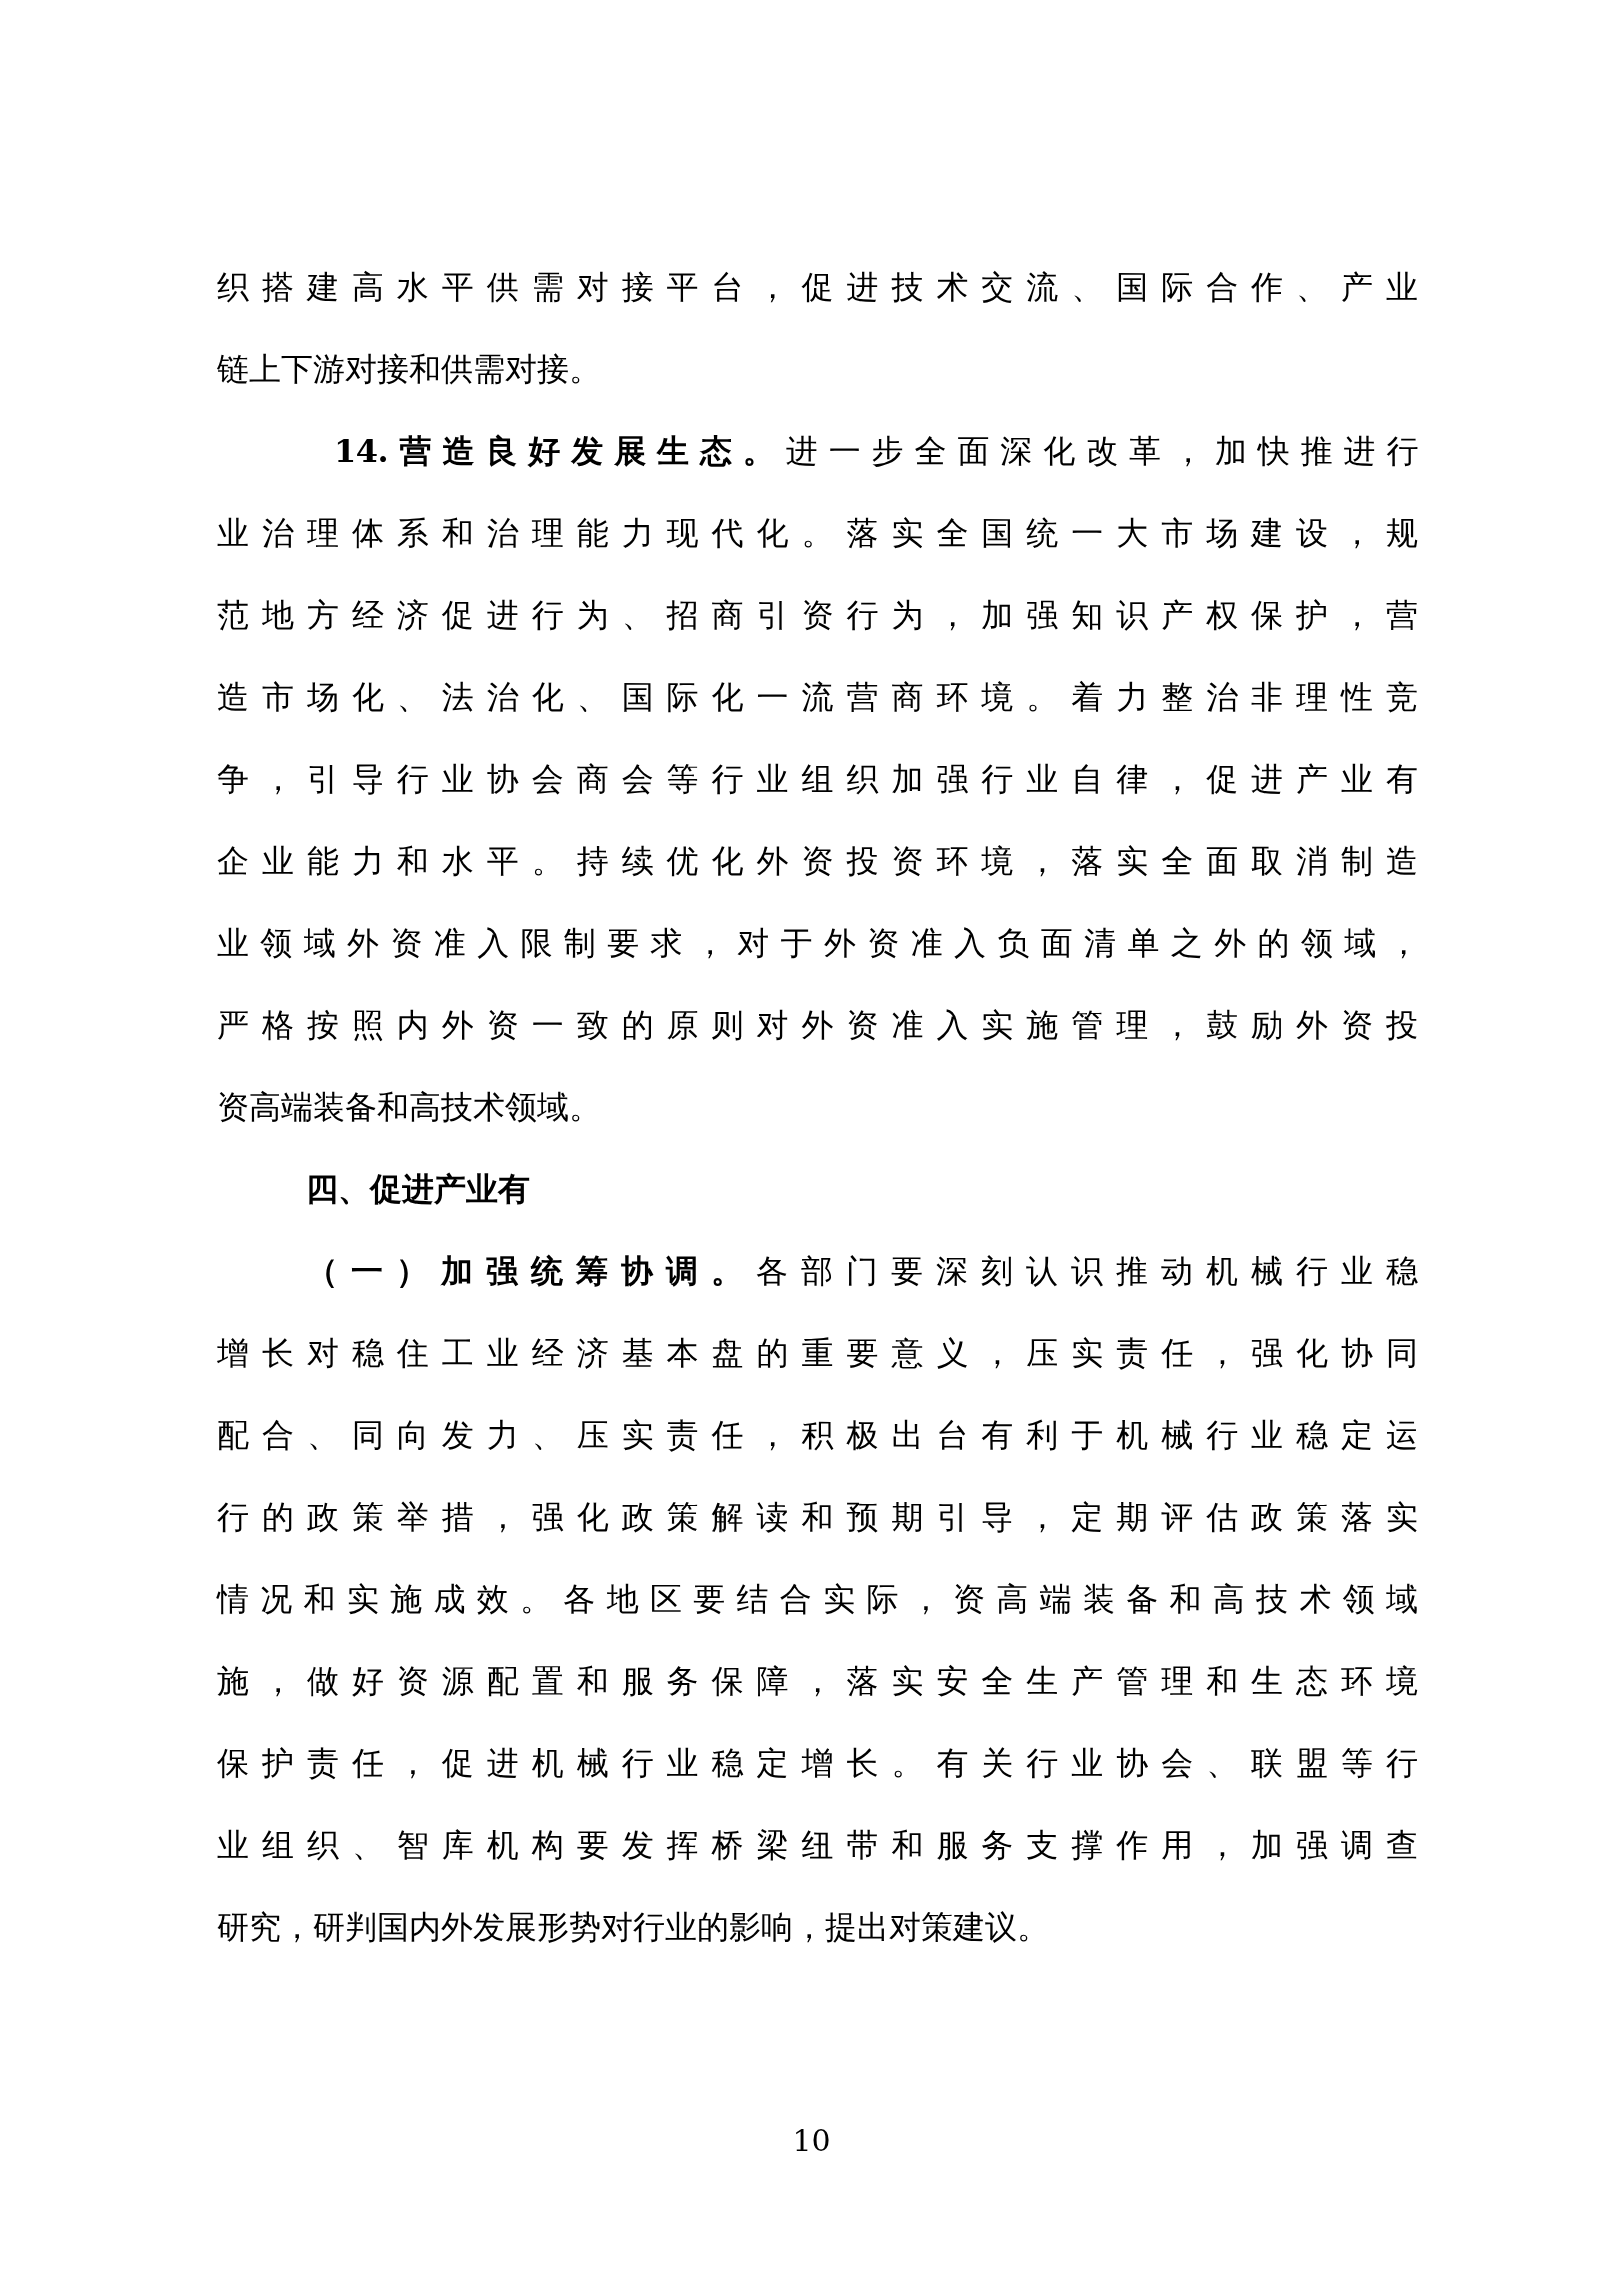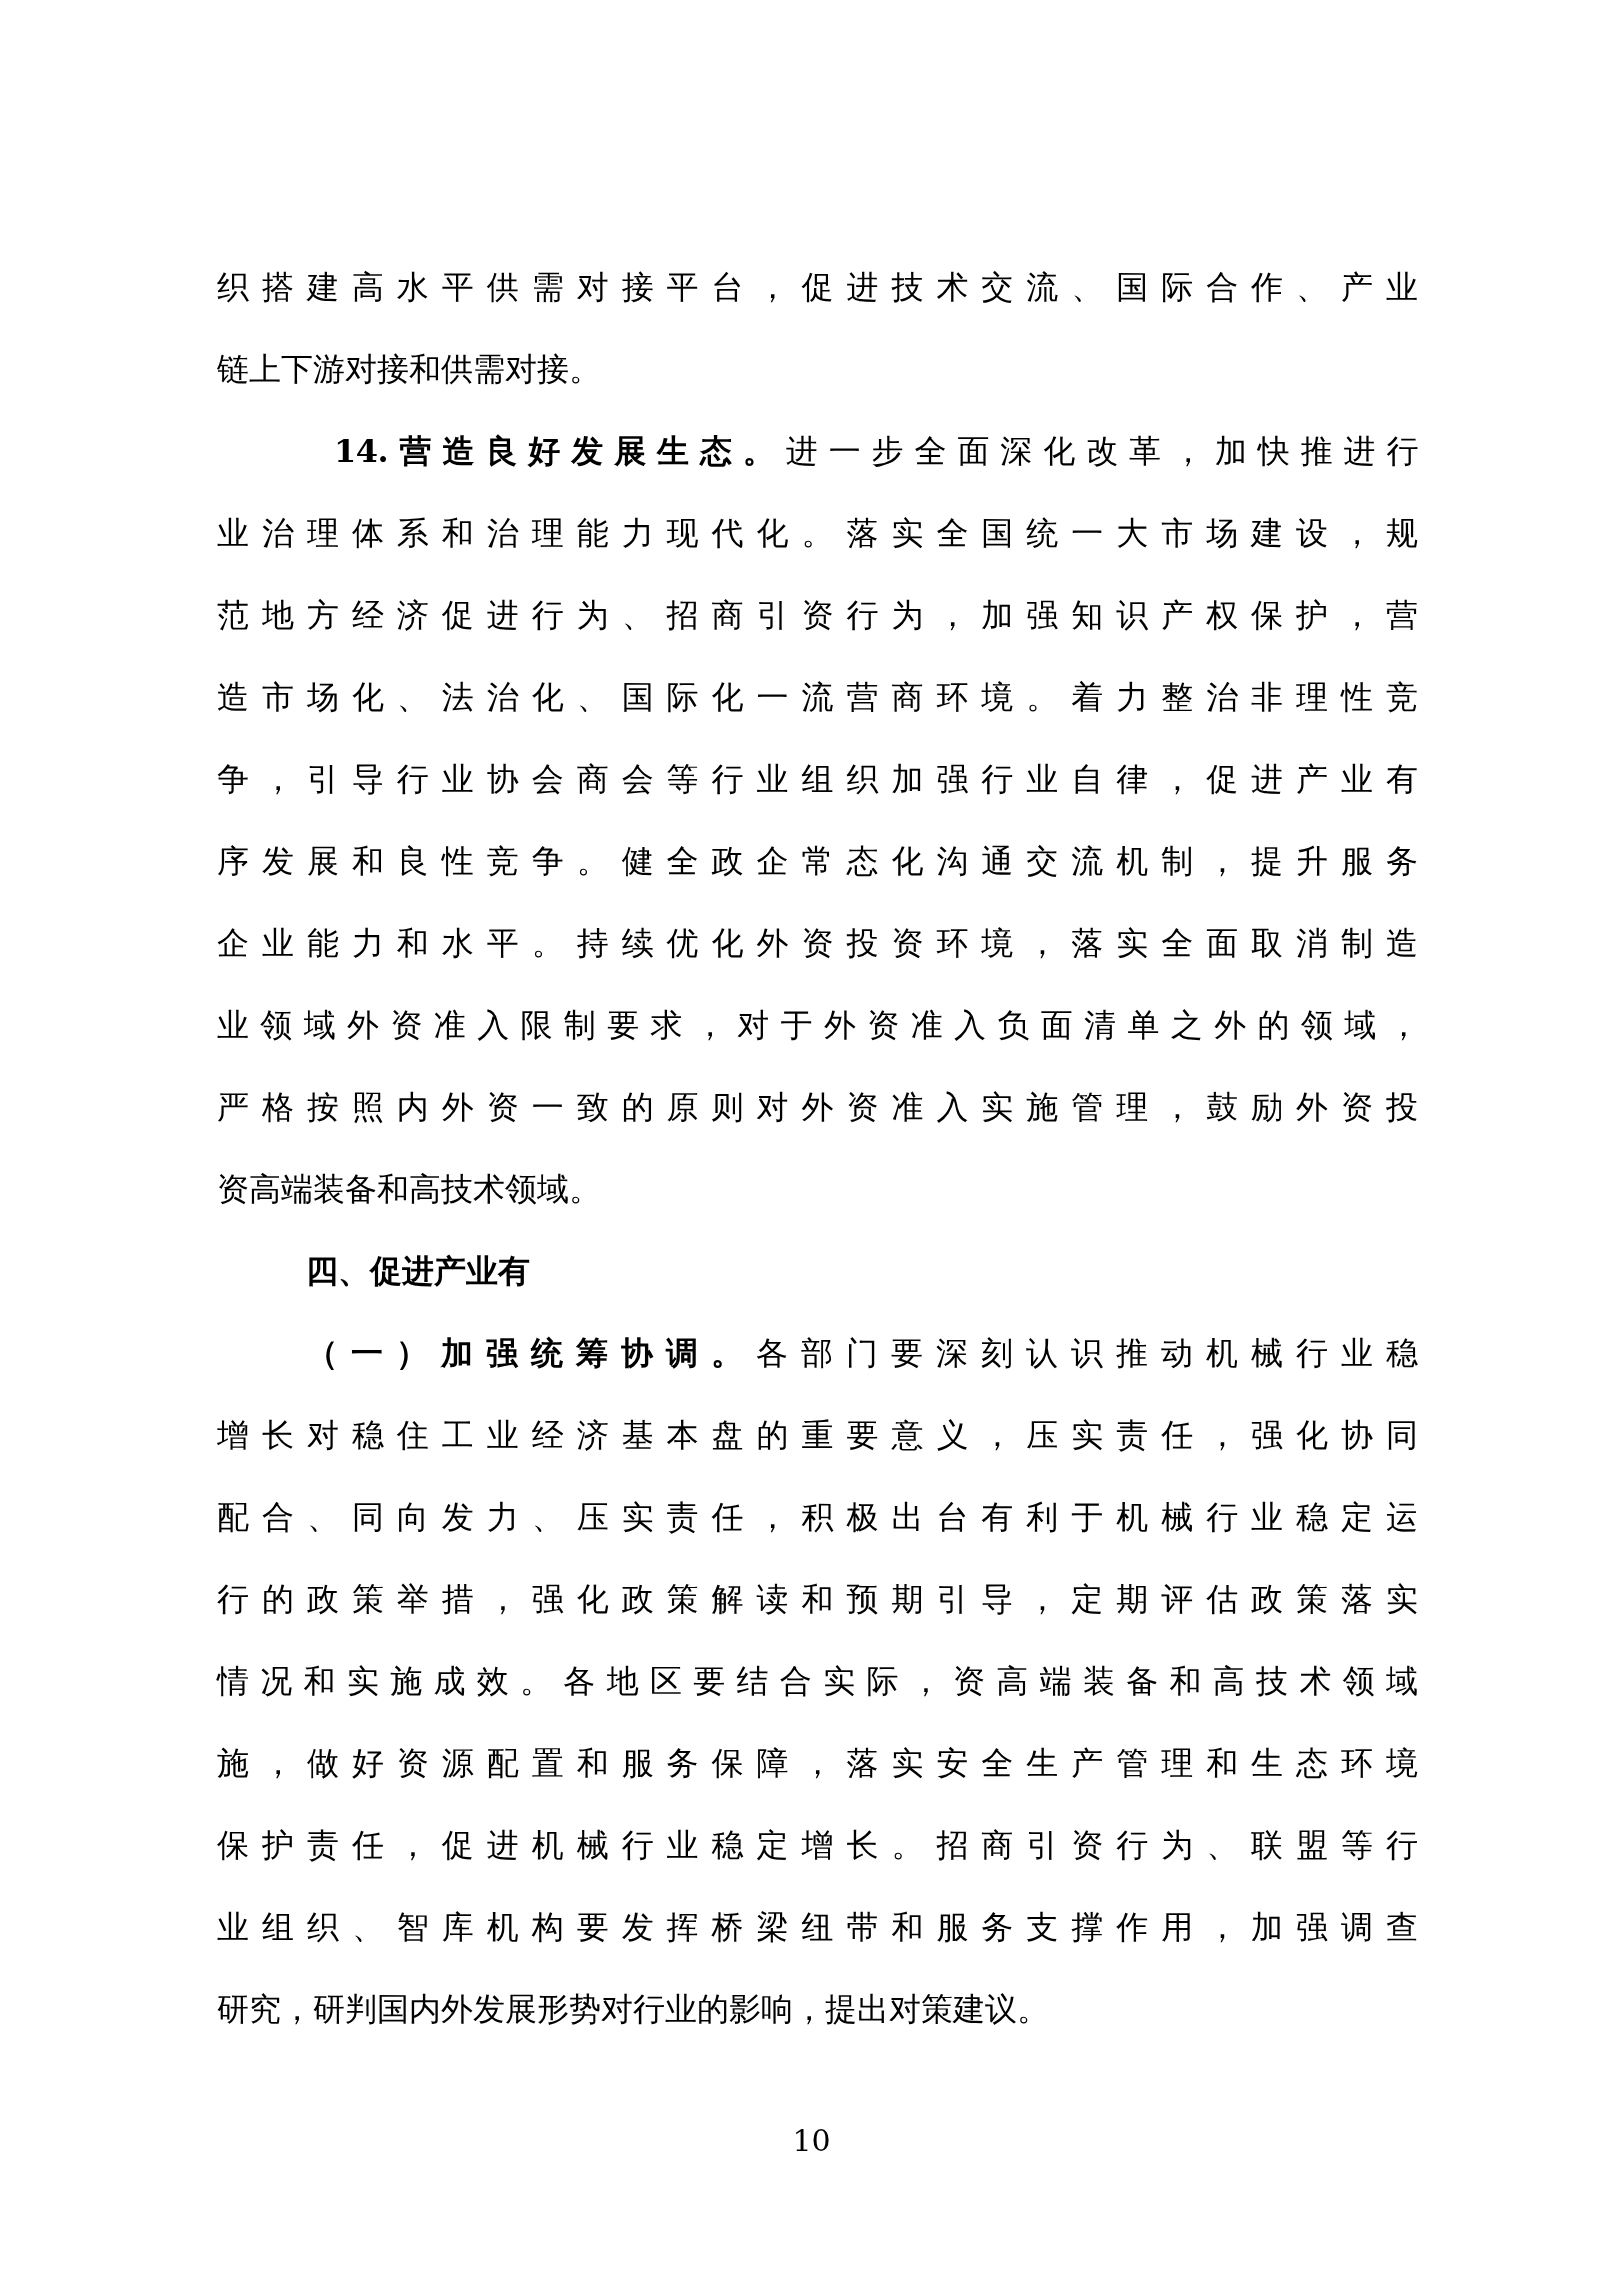--- a/index.html
+++ b/index.html
@@ -68,31 +68,30 @@
 
 <div class="page">
   <div class="textblock" id="textblock">
       <div class="line j"><span>织搭建高水平供需对接平台，促进技术交流、国际合作、产业</span></div>
       <div class="line"><span>链上下游对接和供需对接。</span></div>
       <div class="line j indent tight-sm"><b>14.营造良好发展生态。</b><span>进一步全面深化改革，加快推进行</span></div>
       <div class="line j"><span>业治理体系和治理能力现代化。落实全国统一大市场建设，规</span></div>
       <div class="line j"><span>范地方经济促进行为、招商引资行为，加强知识产权保护，营</span></div>
       <div class="line j"><span>造市场化、法治化、国际化一流营商环境。着力整治非理性竞</span></div>
       <div class="line j"><span>争，引导行业协会商会等行业组织加强行业自律，促进产业有</span></div>
-      <div class="line j"><span>序发展和良性竞争。健全政企常态化沟通交流机制，提升服务</span></div>
       <div class="line j"><span>企业能力和水平。持续优化外资投资环境，落实全面取消制造</span></div>
       <div class="line j tight-lg"><span>业领域外资准入限制要求，对于外资准入负面清单之外的领域，</span></div>
       <div class="line j"><span>严格按照内外资一致的原则对外资准入实施管理，鼓励外资投</span></div>
       <div class="line"><span>资高端装备和高技术领域。</span></div>
       <div class="line indent heading"><b>四、促进产业有</b></div>
       <div class="line j indent"><b>（一）加强统筹协调。</b><span>各部门要深刻认识推动机械行业稳</span></div>
       <div class="line j"><span>增长对稳住工业经济基本盘的重要意义，压实责任，强化协同</span></div>
       <div class="line j"><span>配合、同向发力、压实责任，积极出台有利于机械行业稳定运</span></div>
       <div class="line j"><span>行的政策举措，强化政策解读和预期引导，定期评估政策落实</span></div>
       <div class="line j"><span>情况和实施成效。各地区要结合实际，资高端装备和高技术领域</span></div>
       <div class="line j"><span>施，做好资源配置和服务保障，落实安全生产管理和生态环境</span></div>
-      <div class="line j"><span>保护责任，促进机械行业稳定增长。招商引资行为、联盟等行</span></div>
+      <div class="line j"><span>保护责任，促进机械行业稳定增长。有关行业协会、联盟等行</span></div>
       <div class="line j"><span>业组织、智库机构要发挥桥梁纽带和服务支撑作用，加强调查</span></div>
       <div class="line"><span>研究，研判国内外发展形势对行业的影响，提出对策建议。</span></div>
     </div>
   <div class="pagenum">10</div>
 </div>
 
 
 </body></html>

